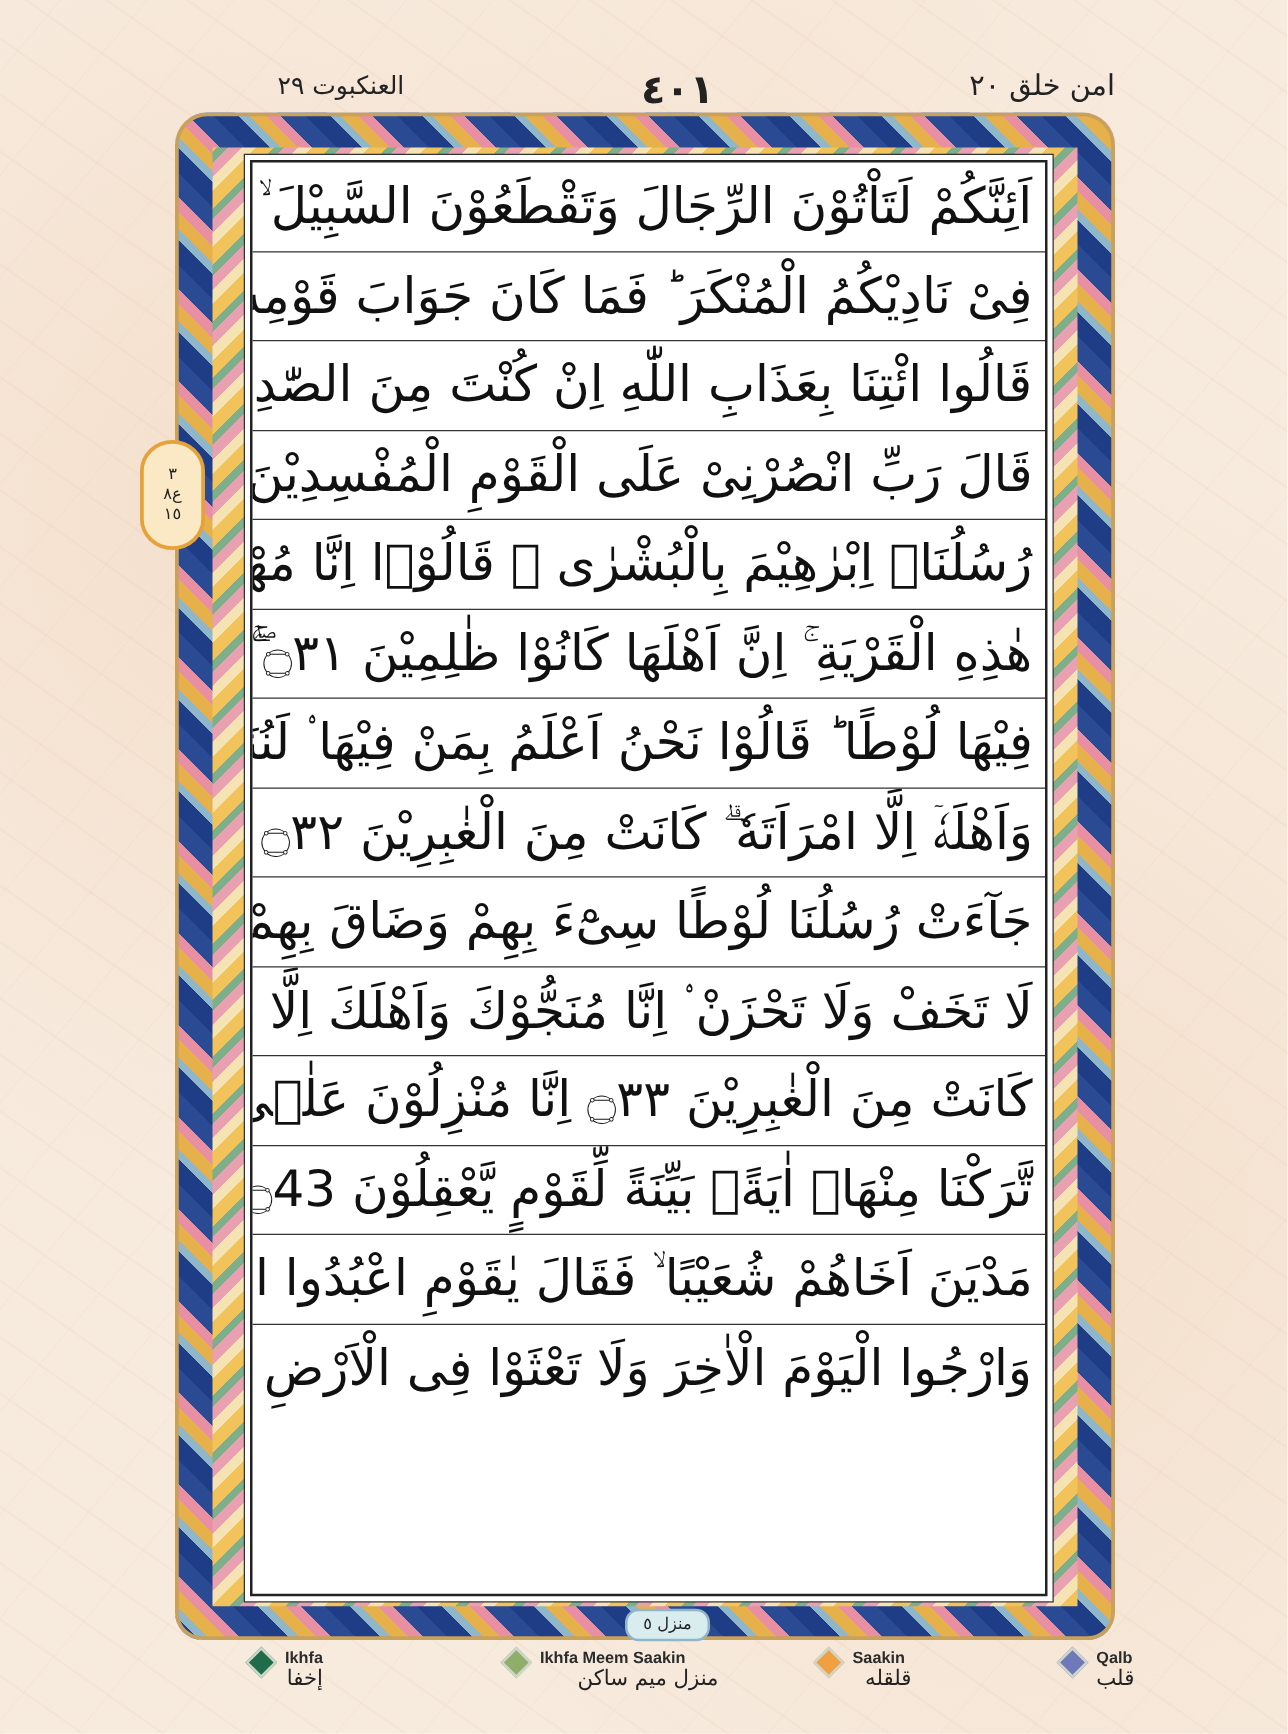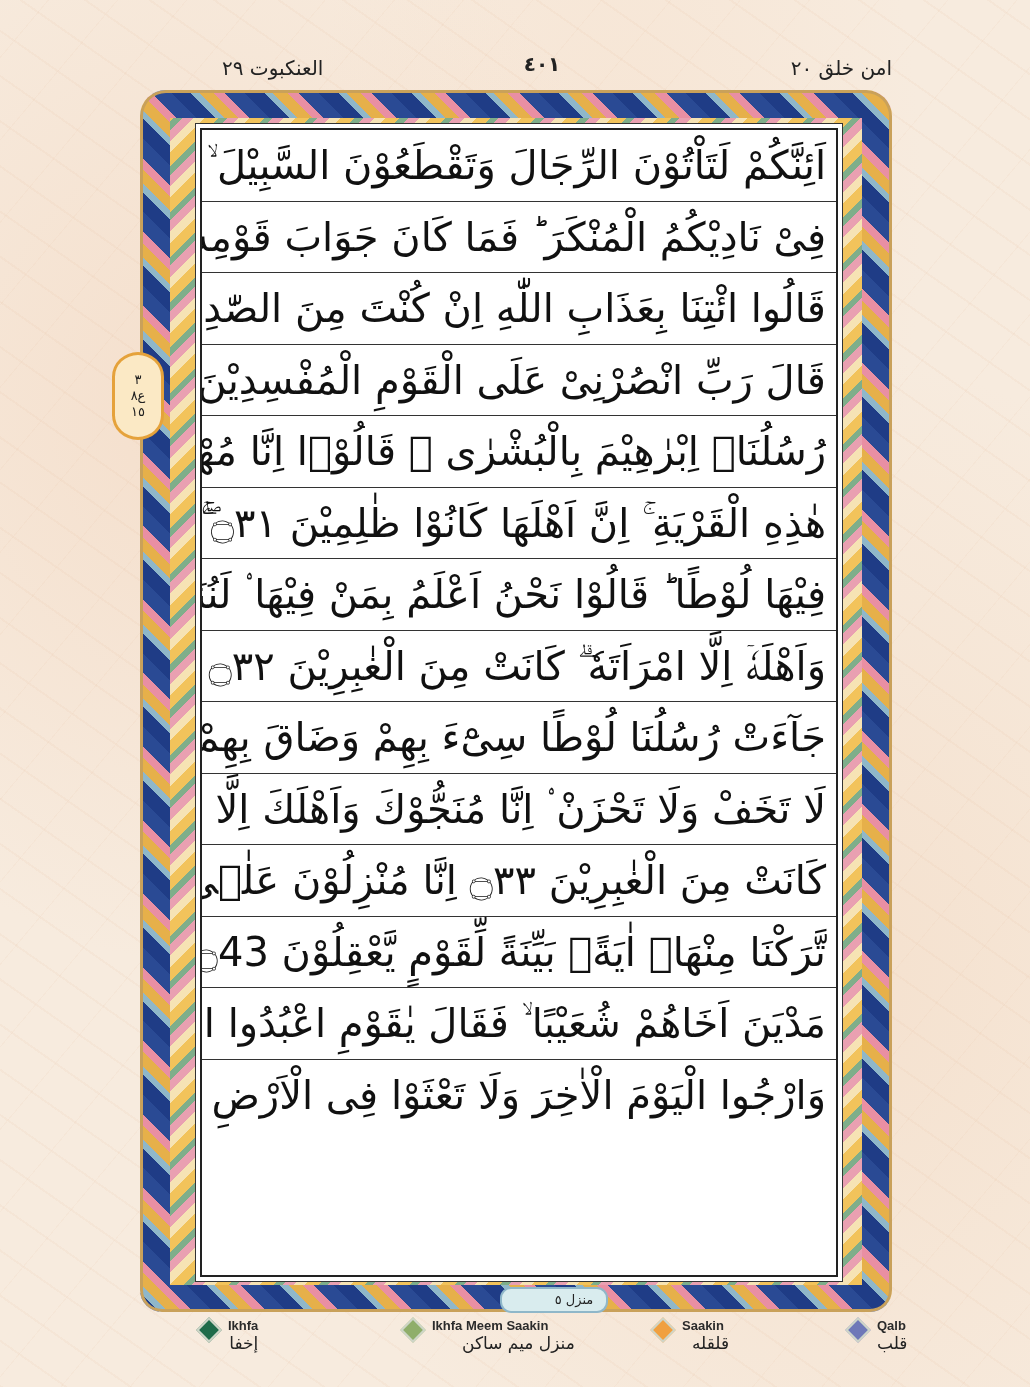--- a/index.html
+++ b/index.html
@@ -11,22 +11,22 @@
       radial-gradient(ellipse at 60% 15%, rgba(245,215,190,0.3), transparent 35%),
       #f7ebde;
     font-family:"DejaVu Sans",sans-serif;
   }
   .marble{position:absolute;inset:0;pointer-events:none;
     background:
       repeating-linear-gradient(35deg, rgba(230,190,160,0.12) 0 2px, transparent 2px 37px),
       repeating-linear-gradient(-50deg, rgba(230,190,160,0.10) 0 1px, transparent 1px 53px);}
   .header{position:absolute;top:52px;left:0;width:1030px;height:34px;margin-left:12px;}
   .hdr-left{position:absolute;left:210px;top:4px;font-size:20px;color:#222;direction:rtl;}
-  .hdr-center{position:absolute;left:500px;width:60px;top:0;font-size:20px;font-weight:bold;color:#222;text-align:center;}
-  .hdr-right{position:absolute;right:150px;top:4px;font-size:20px;color:#222;direction:rtl;text-align:right;}
+  .hdr-center{position:absolute;left:500px;width:60px;top:0;font-size:32px;font-weight:bold;color:#222;text-align:center;}
+  .hdr-right{position:absolute;right:150px;top:4px;font-size:23px;color:#222;direction:rtl;text-align:right;}
 
   .frame{position:absolute;left:140px;top:90px;width:752px;height:1222px;
     background:
       repeating-linear-gradient(45deg,#1f3c86 0 14px,#8fb7c9 14px 20px,#e6b04a 20px 30px,#e98fa3 30px 38px,#2a4a94 38px 52px),
       #23408c;
     border-radius:26px 26px 22px 22px;
     box-shadow:0 0 0 3px #c9a15a inset;}
   .frame-inner-band{position:absolute;left:170px;top:118px;width:692px;height:1167px;
     background:repeating-linear-gradient(-45deg,#f2c35b 0 10px,#f6e3b4 10px 18px,#e9a0b1 18px 26px,#7fae8a 26px 32px);
   }
@@ -35,21 +35,21 @@
   .line{height:71.5px;border-bottom:1.5px solid #333;box-sizing:border-box;
     direction:rtl;text-align:justify;text-align-last:justify;
     font-family:"DejaVu Sans",sans-serif;font-size:40px;line-height:71px;padding:0 10px;color:#111;white-space:nowrap;overflow:hidden;}
   .line:last-child{border-bottom:none;}
 
   .ruku{position:absolute;left:112px;top:352px;width:46px;height:82px;
     background:#fbe9c5;border:3px solid #e5a23b;border-radius:50%/28%;
     display:flex;flex-direction:column;align-items:center;justify-content:center;font-size:13px;line-height:16px;color:#222;}
 
   .manzil{position:absolute;left:500px;top:1287px;width:64px;height:22px;border-radius:11px;
-    background:#d9ecee;border:2px solid #8fb7c9;font-size:13px;text-align:center;line-height:22px;color:#222;direction:rtl;padding-left:40px;}
+    background:#d9ecee;border:2px solid #8fb7c9;font-size:13px;text-align:center;line-height:22px;color:#222;direction:rtl;}
 
   .legend{position:absolute;top:1318px;left:0;width:1030px;height:60px;}
   .leg{position:absolute;display:flex;align-items:flex-start;}
   .diamond{width:14px;height:14px;transform:rotate(45deg);margin:3px 10px 0 4px;border:2px solid #cfd6c9;}
   .leg-txt{display:flex;flex-direction:column;}
   .leg-en{font-family:"Liberation Sans",sans-serif;font-weight:bold;font-size:13px;color:#2b2b2b;}
   .leg-ar{font-size:17px;color:#222;direction:rtl;text-align:right;}
 </style>
 </head>
 <body>

